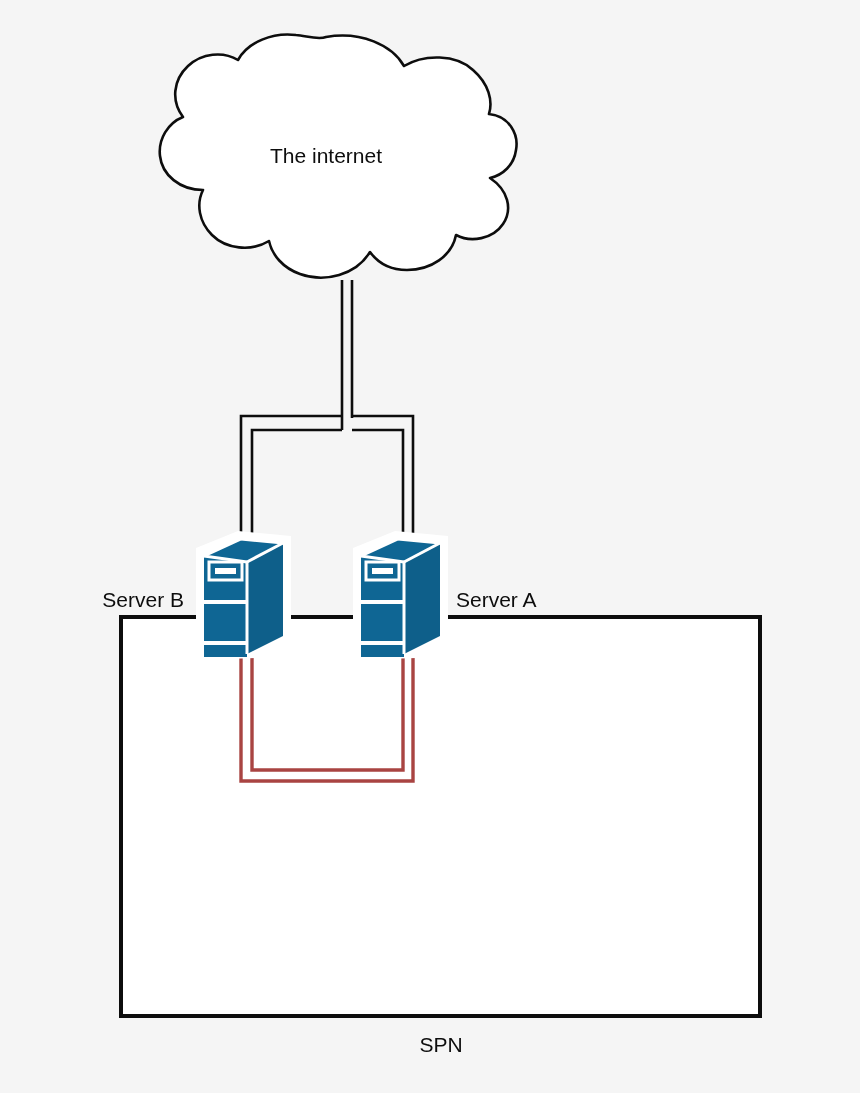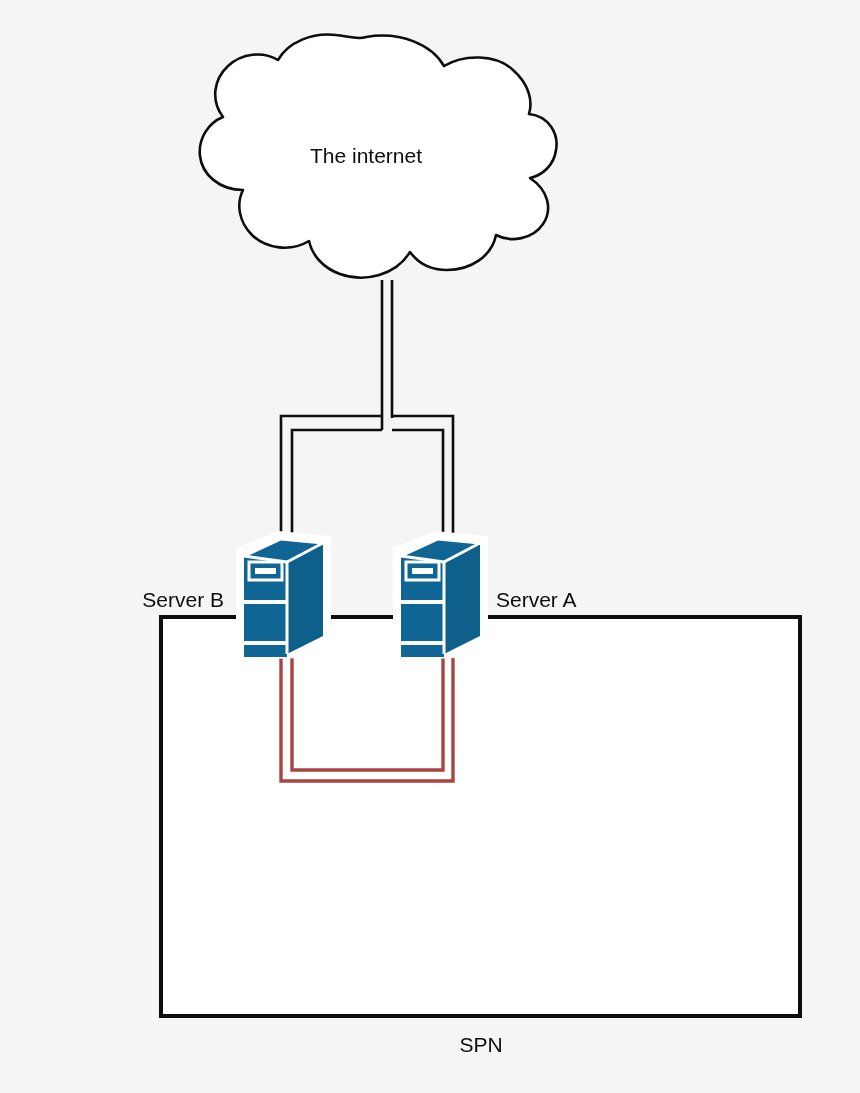--- a/index.html
+++ b/index.html
@@ -10,21 +10,20 @@
   body {
     width: 860px;
     height: 1093px;
     font-family: "Liberation Sans", sans-serif;
     overflow: hidden;
   }
   #diagram-root {
     position: relative;
     width: 720px;
     height: 1093px;
-    padding-left: 40px;
   }
   svg#network-diagram {
     display: block;
     width: 860px;
     height: 1093px;
   }
   .diagram-label {
     font-family: "Liberation Sans", sans-serif;
     font-size: 21px;
     fill: #0d0d0d;

